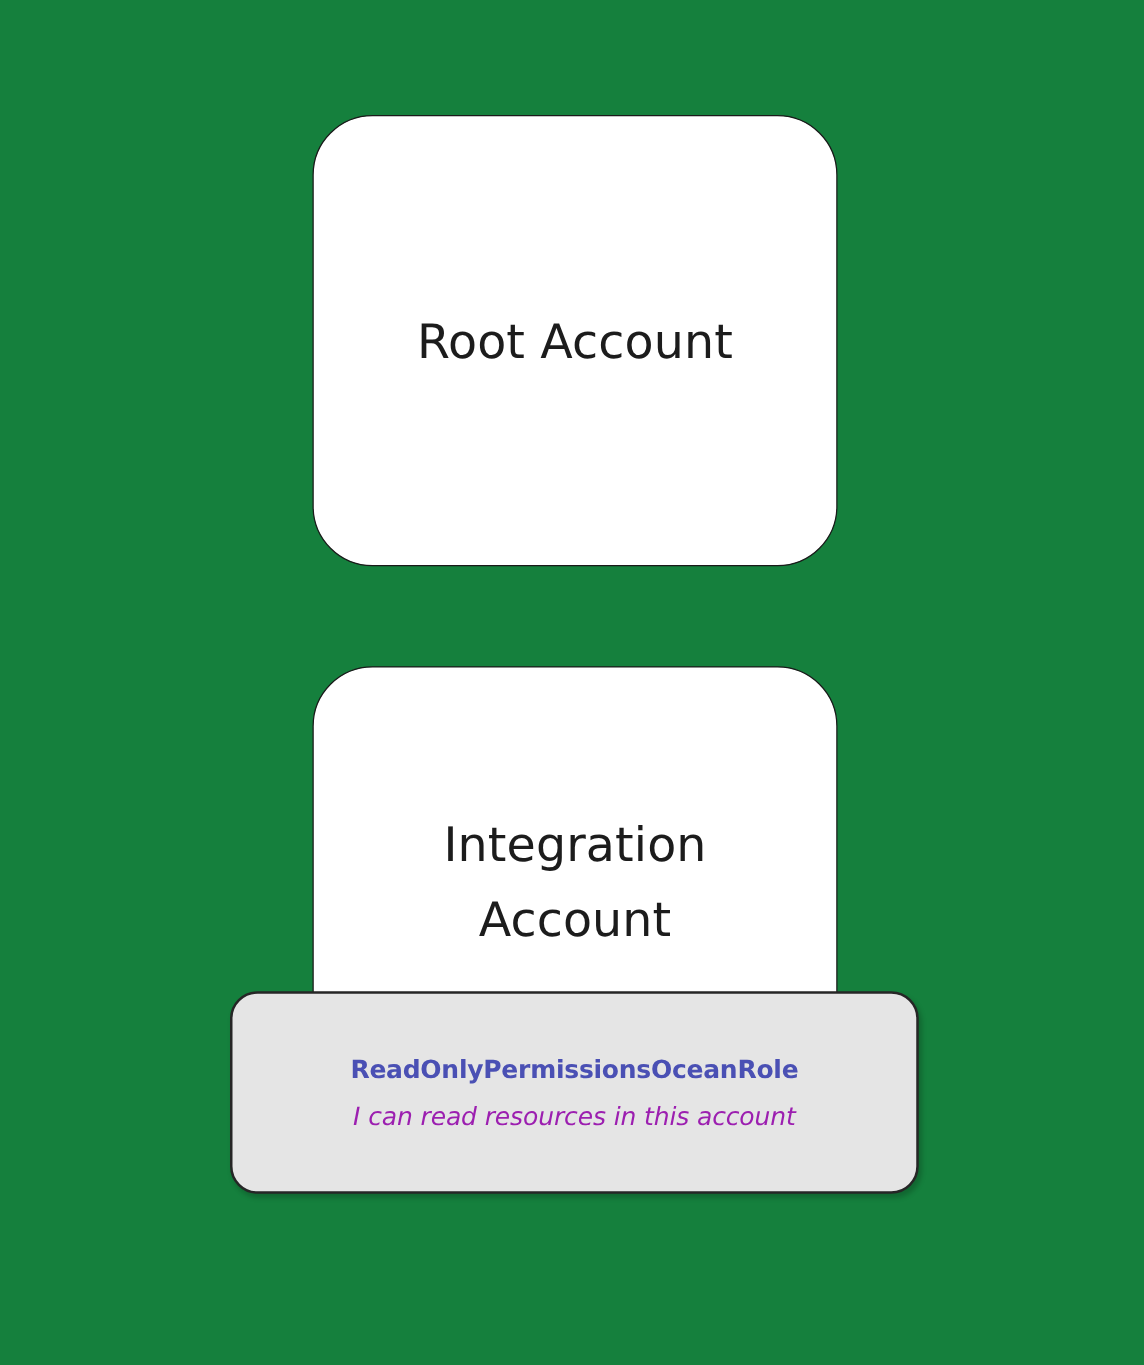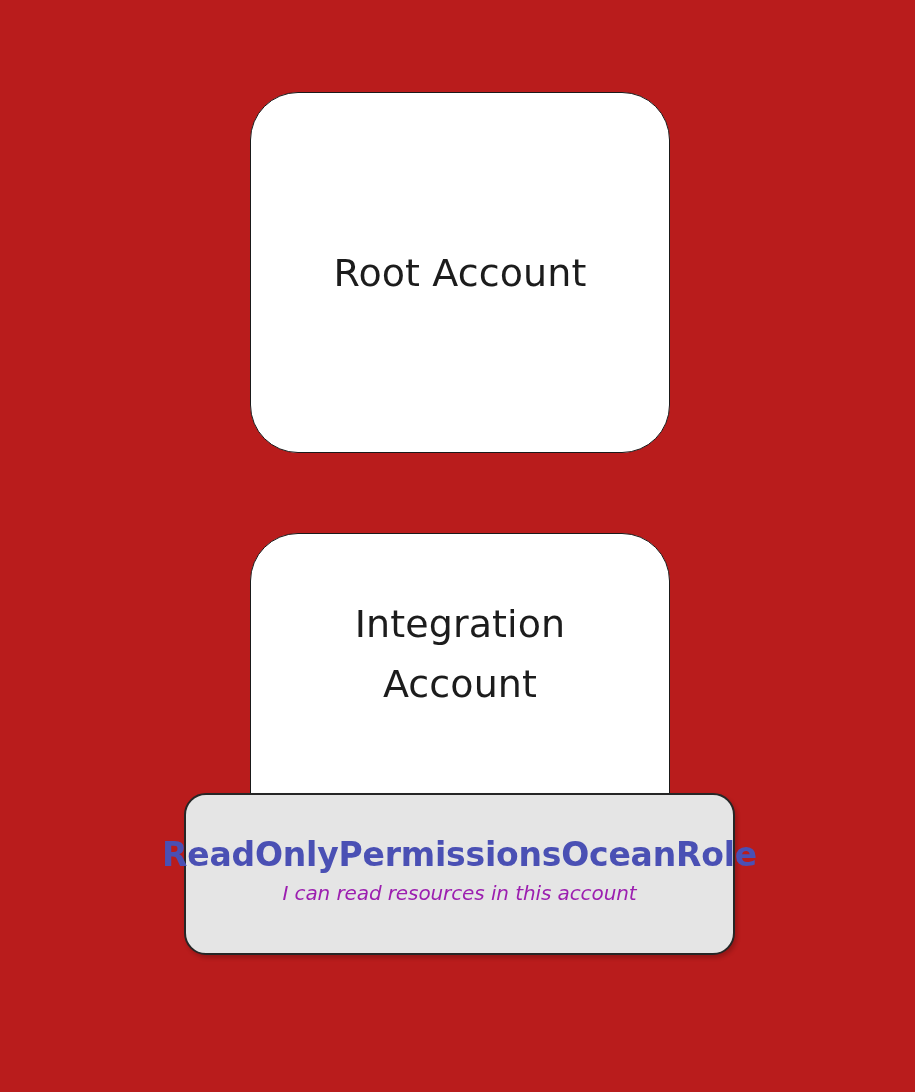--- a/index.html
+++ b/index.html
@@ -13,21 +13,21 @@
     height: 1092px;
     background: #fdfdfd;
     font-family: "DejaVu Sans", "Liberation Sans", sans-serif;
     overflow: hidden;
   }
 
   #diagram-canvas {
     position: relative;
     width: 915px;
     height: 1092px;
-    background: #b91c1c;
+    background: #15803d;
   }
 
   
   .account-box {
     position: absolute;
     box-sizing: border-box;
     background: #ffffff;
     border: 1.6px solid #1a1a1a;
     border-radius: 48px;
     display: flex;
@@ -53,21 +53,21 @@
     height: 361px;
   }
 
   #integration-account-box {
     left: 250px;
     top: 533px;
     width: 420px;
     height: 330px;
     border-radius: 48px;
     align-items: flex-start;
-    padding-top: 60px;
+    padding-top: 112px;
     justify-content: flex-end;
   }
 
   
   #integration-account-box .account-box-label {
     width: 100%;
   }
 
   
   #role-badge {
@@ -82,21 +82,21 @@
     border-radius: 22px;
     display: flex;
     flex-direction: column;
     align-items: center;
     justify-content: center;
     box-shadow: 2px 3px 4px rgba(0, 0, 0, 0.20);
     z-index: 5;
   }
 
   .role-badge-title {
-    font-size: 33px;
+    font-size: 20px;
     line-height: 38px;
     font-weight: 700;
     color: #4a50b4;
     letter-spacing: -0.2px;
     white-space: nowrap;
   }
 
   .role-badge-subtitle {
     font-size: 20px;
     line-height: 38px;

